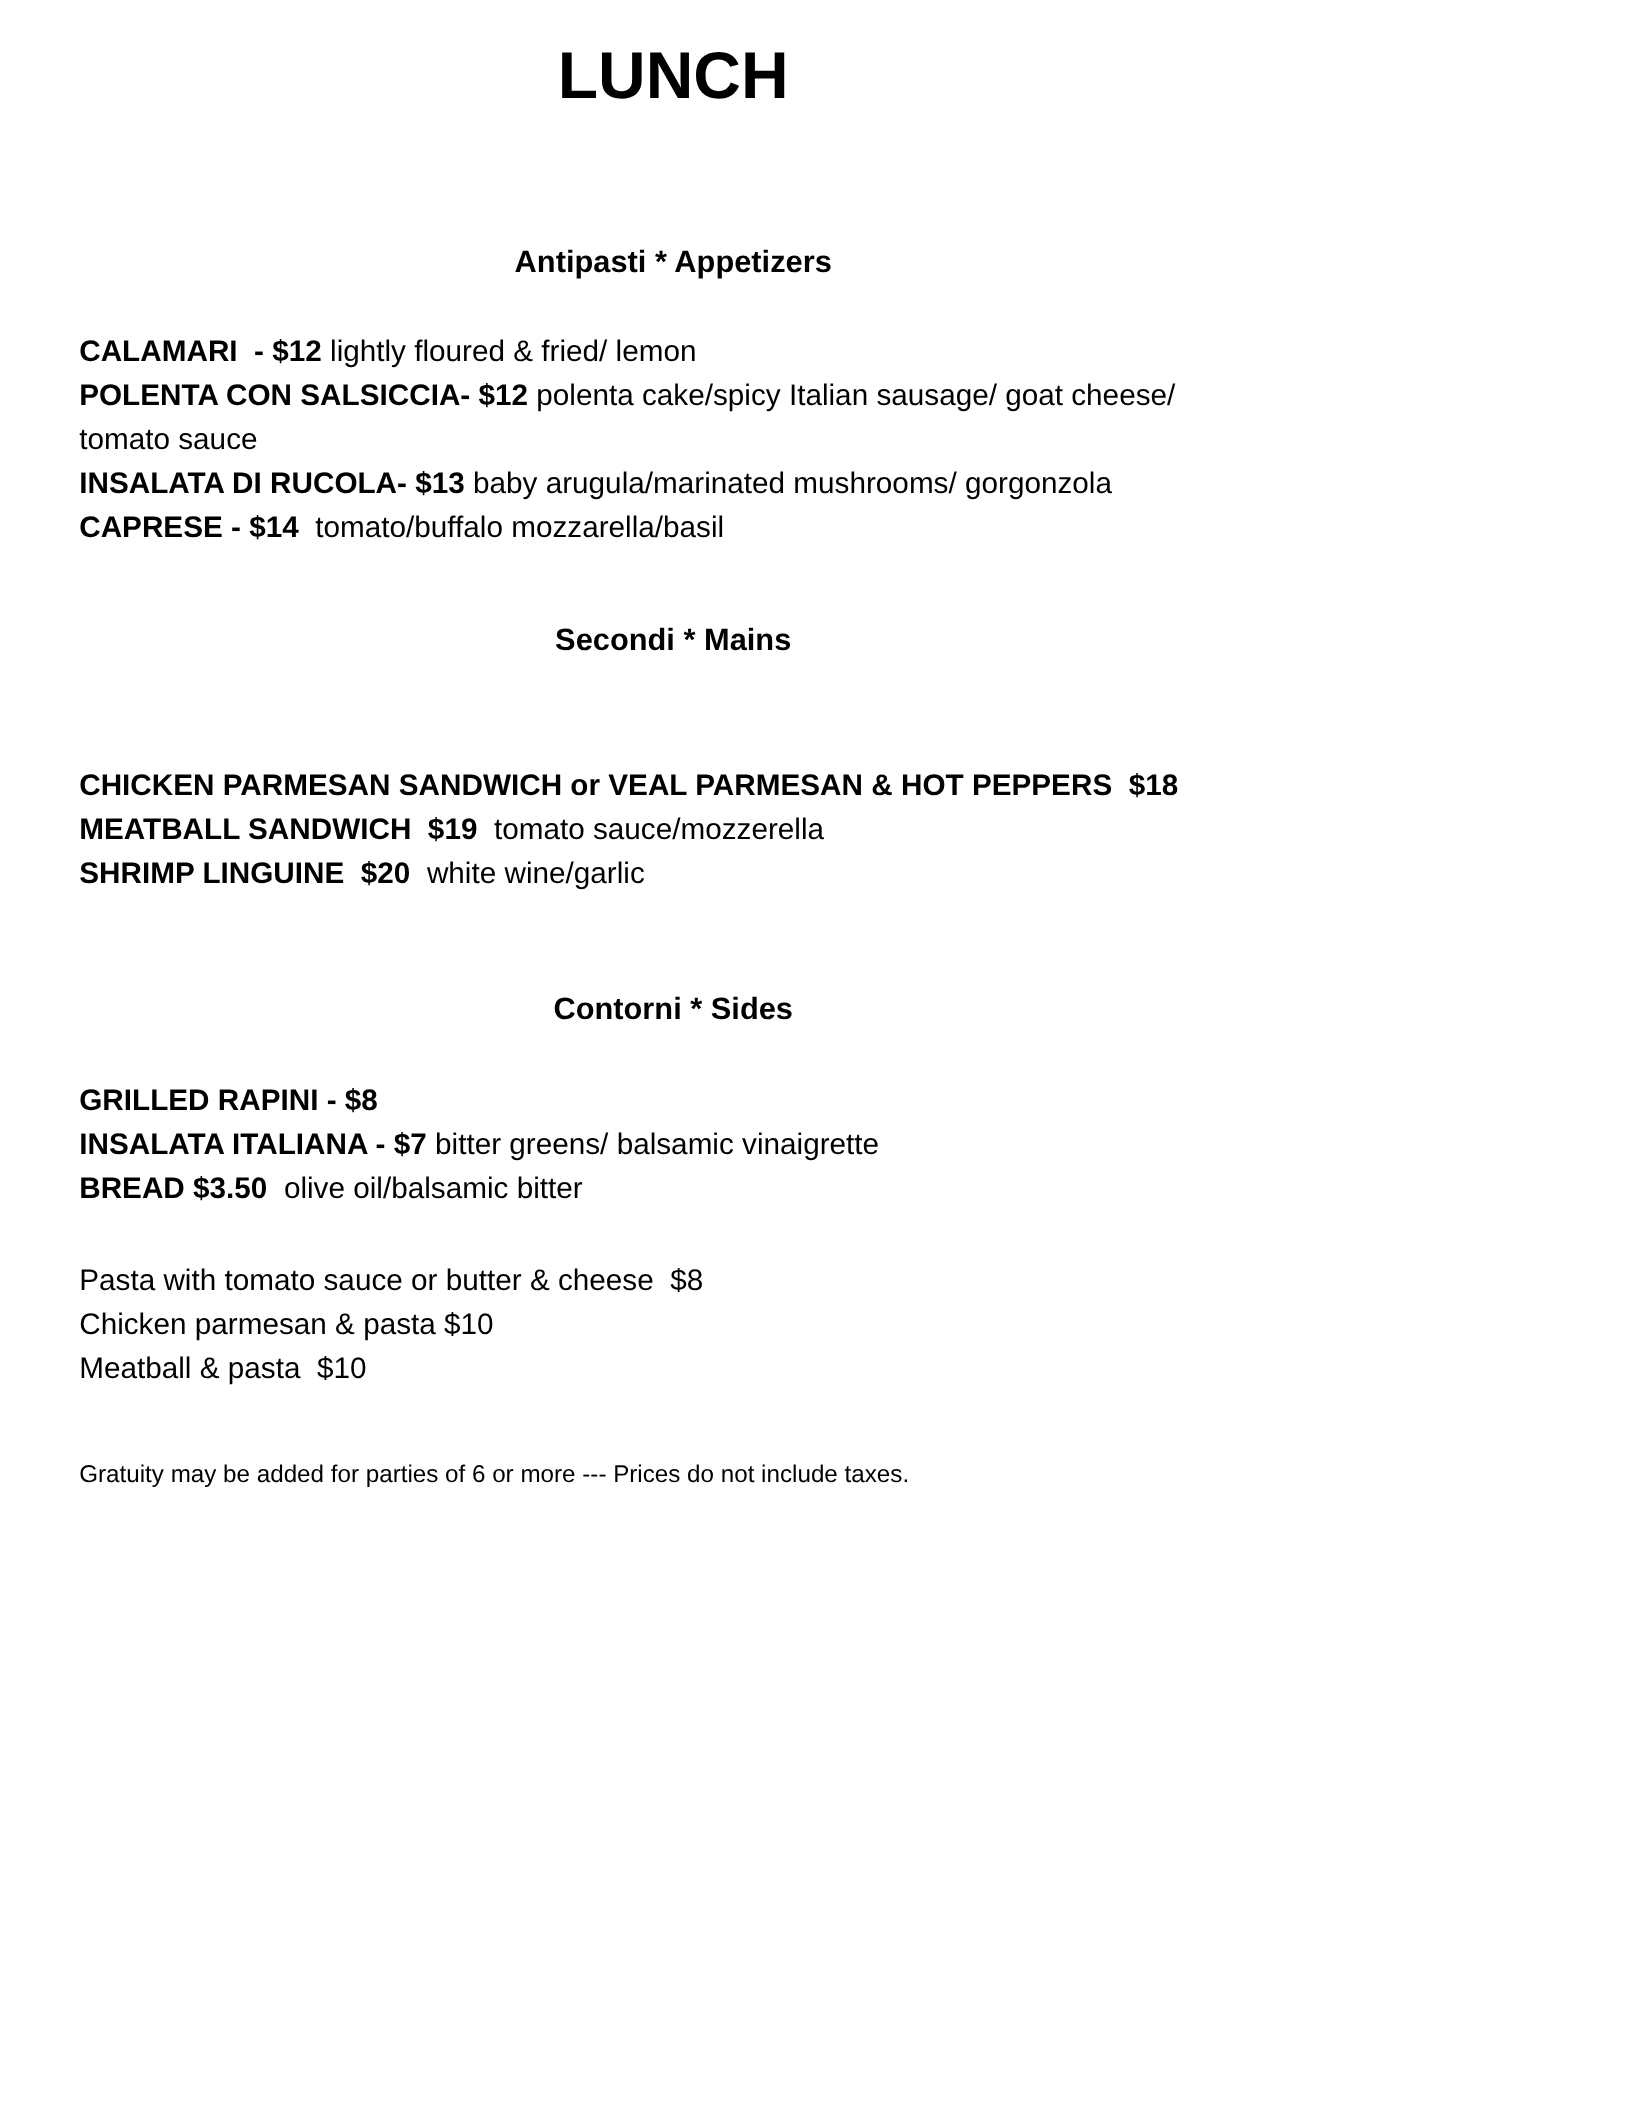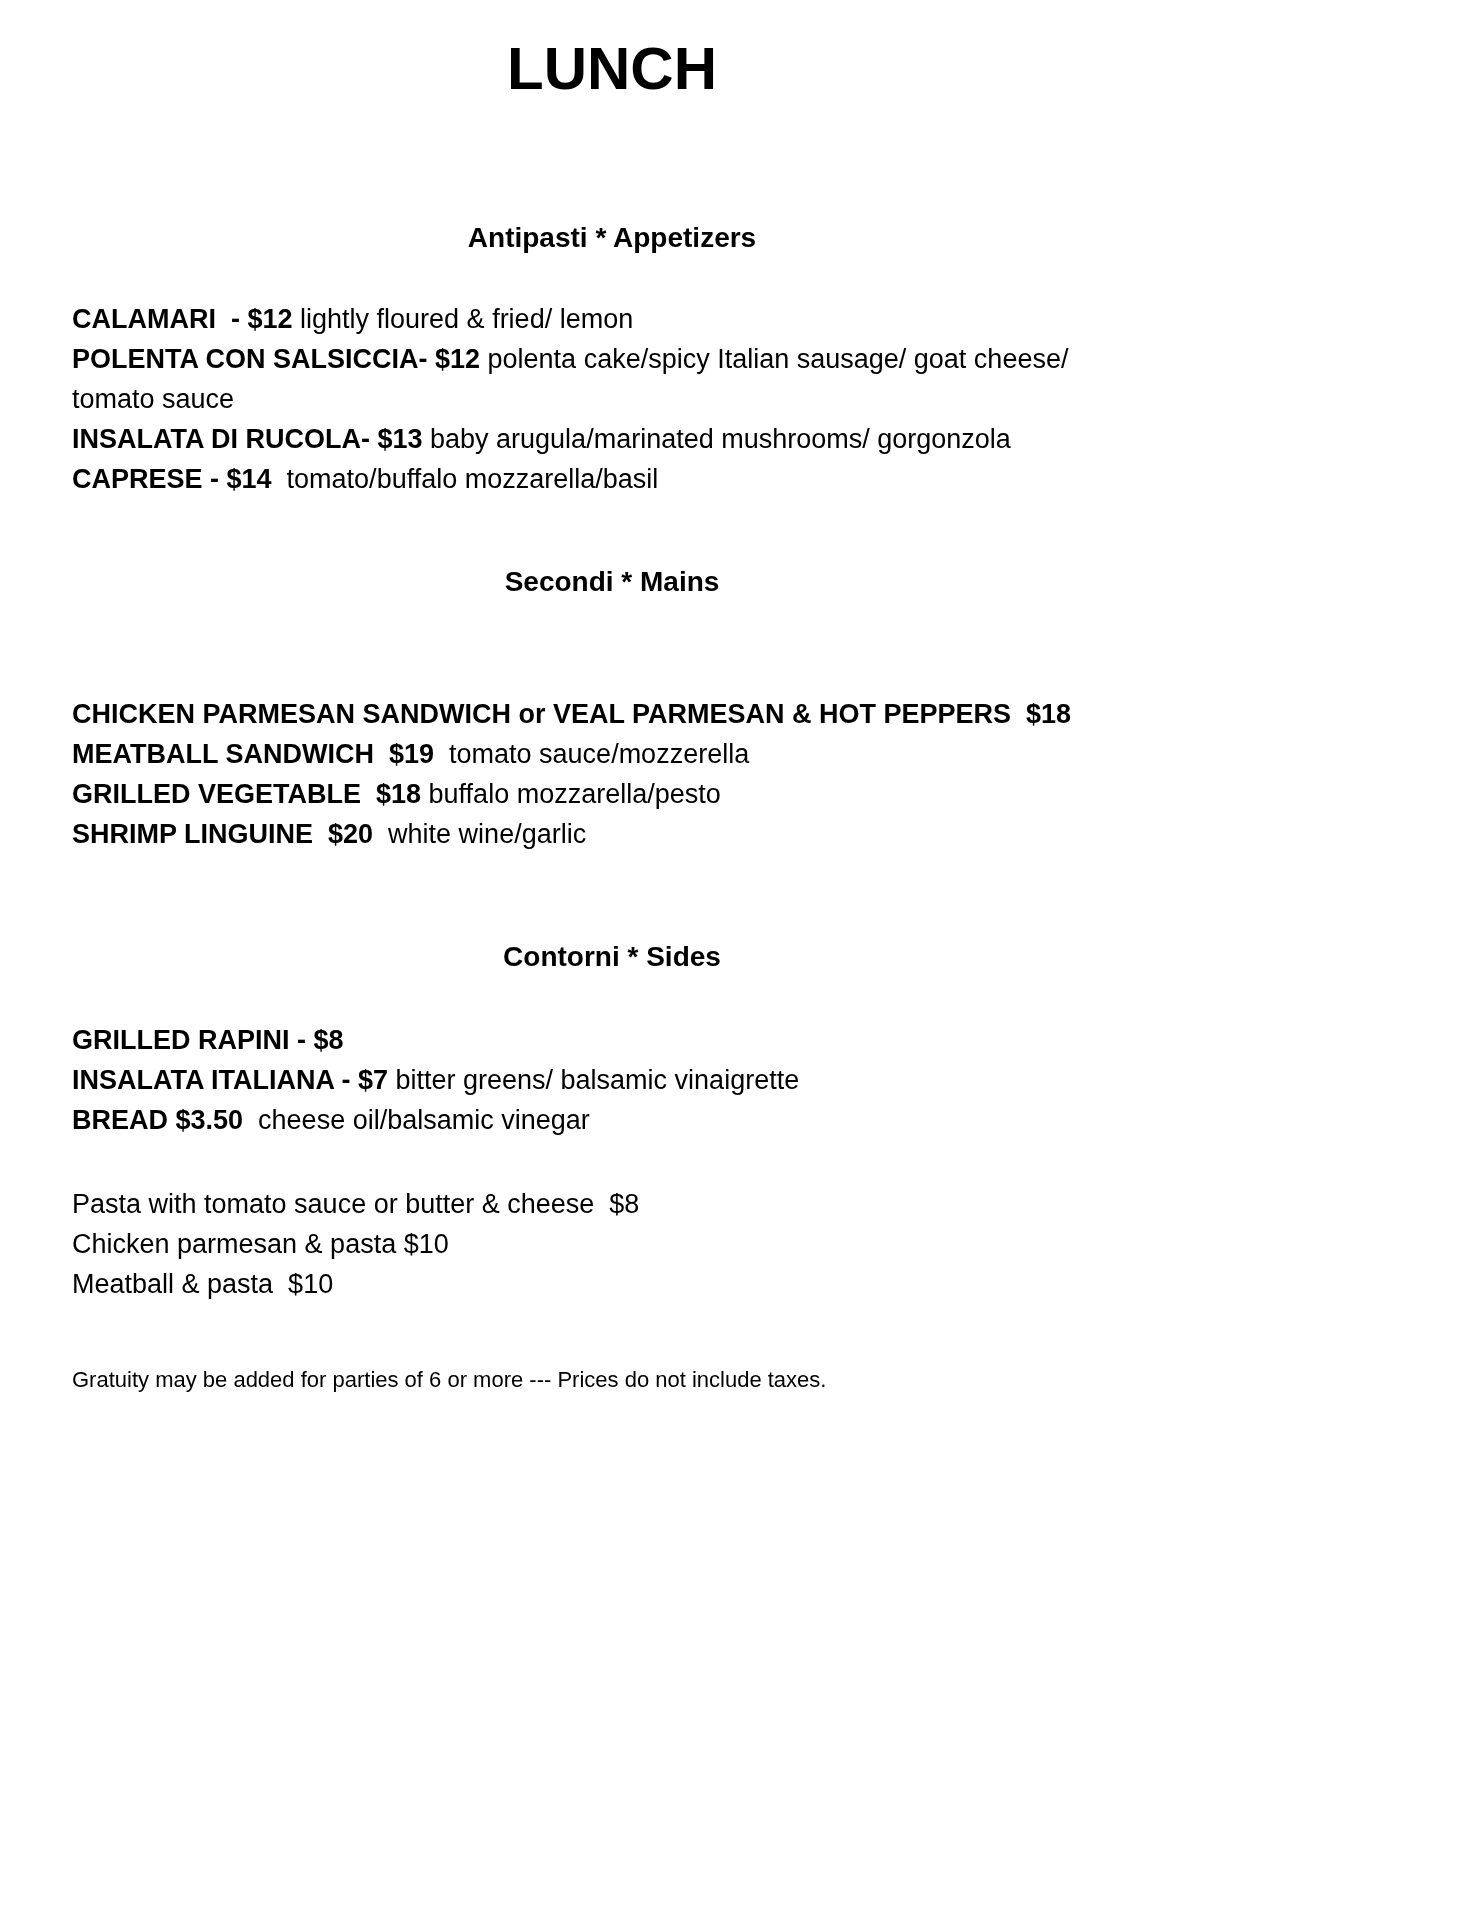--- a/index.html
+++ b/index.html
@@ -82,30 +82,29 @@
             <p class="menu-item"><span class="item-name">POLENTA CON SALSICCIA- $12</span><span class="item-desc"> polenta cake/spicy Italian sausage/ goat cheese/ tomato sauce</span></p>
             <p class="menu-item"><span class="item-name">INSALATA DI RUCOLA- $13</span><span class="item-desc"> baby arugula/marinated mushrooms/ gorgonzola</span></p>
             <p class="menu-item"><span class="item-name">CAPRESE - $14</span><span class="item-desc">  tomato/buffalo mozzarella/basil</span></p>
           </div>
         </section>
         <section class="menu-section section-secondi">
           <h2 class="section-heading">Secondi * Mains</h2>
           <div class="items">
             <p class="menu-item"><span class="item-name">CHICKEN PARMESAN SANDWICH or VEAL PARMESAN &amp; HOT PEPPERS  $18</span></p>
             <p class="menu-item"><span class="item-name">MEATBALL SANDWICH  $19</span><span class="item-desc">  tomato sauce/mozzerella</span></p>
-            <p class="menu-item"><span class="item-name">GRILLED VEGETABLE  $18</span><span class="item-desc"> buffalo mozzarella/pesto</span></p>
             <p class="menu-item"><span class="item-name">SHRIMP LINGUINE  $20</span><span class="item-desc">  white wine/garlic</span></p>
           </div>
         </section>
         <section class="menu-section section-contorni">
           <h2 class="section-heading">Contorni * Sides</h2>
           <div class="items">
             <p class="menu-item"><span class="item-name">GRILLED RAPINI - $8</span></p>
             <p class="menu-item"><span class="item-name">INSALATA ITALIANA - $7</span><span class="item-desc"> bitter greens/ balsamic vinaigrette</span></p>
-            <p class="menu-item"><span class="item-name">BREAD $3.50</span><span class="item-desc">  cheese oil/balsamic vinegar</span></p>
+            <p class="menu-item"><span class="item-name">BREAD $3.50</span><span class="item-desc">  olive oil/balsamic bitter</span></p>
           </div>
         </section>
         <section class="menu-section section-bambini">
           <div class="items">
             <p class="menu-item"><span class="item-desc">Pasta with tomato sauce or butter &amp; cheese  $8</span></p>
             <p class="menu-item"><span class="item-desc">Chicken parmesan &amp; pasta $10</span></p>
             <p class="menu-item"><span class="item-desc">Meatball &amp; pasta  $10</span></p>
           </div>
         </section>
       </div>

